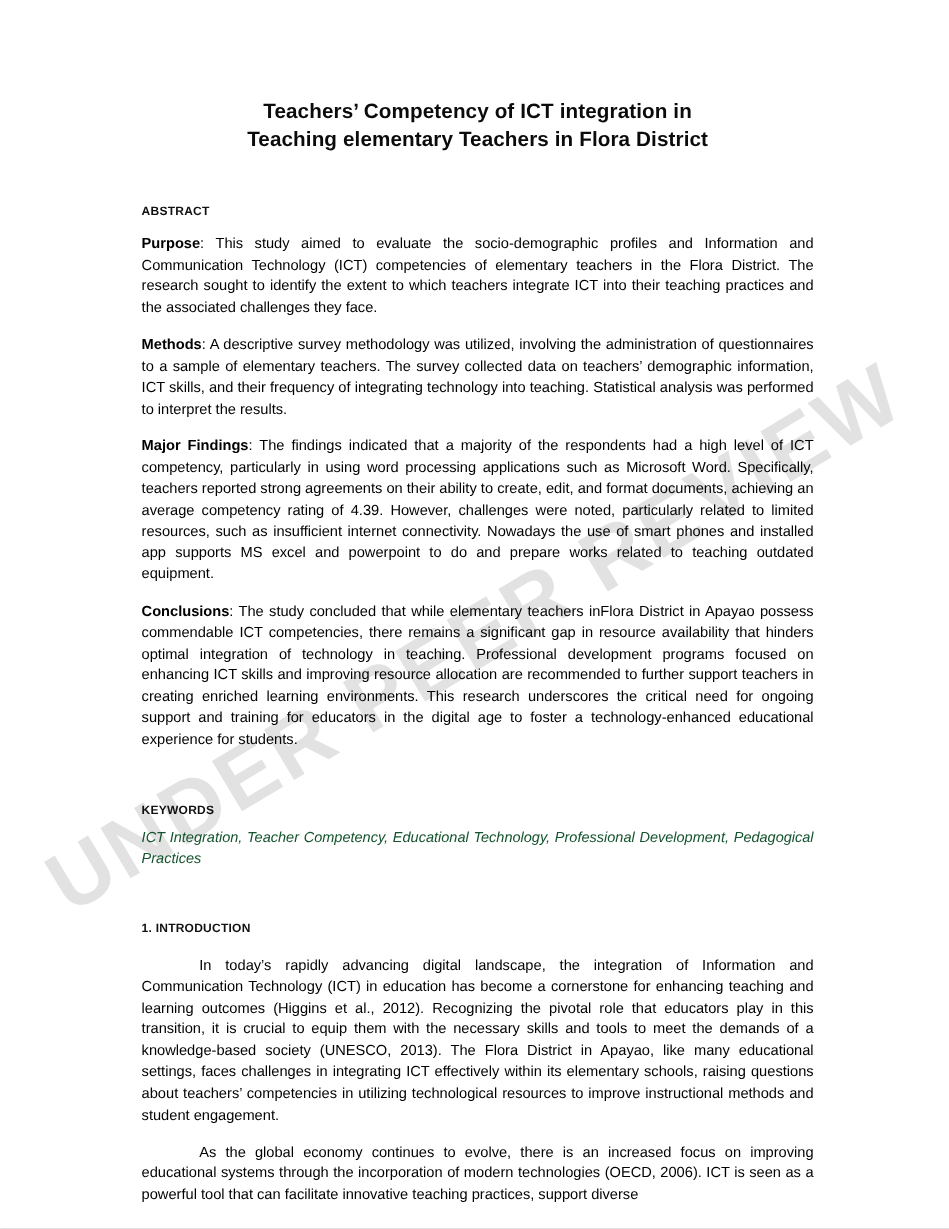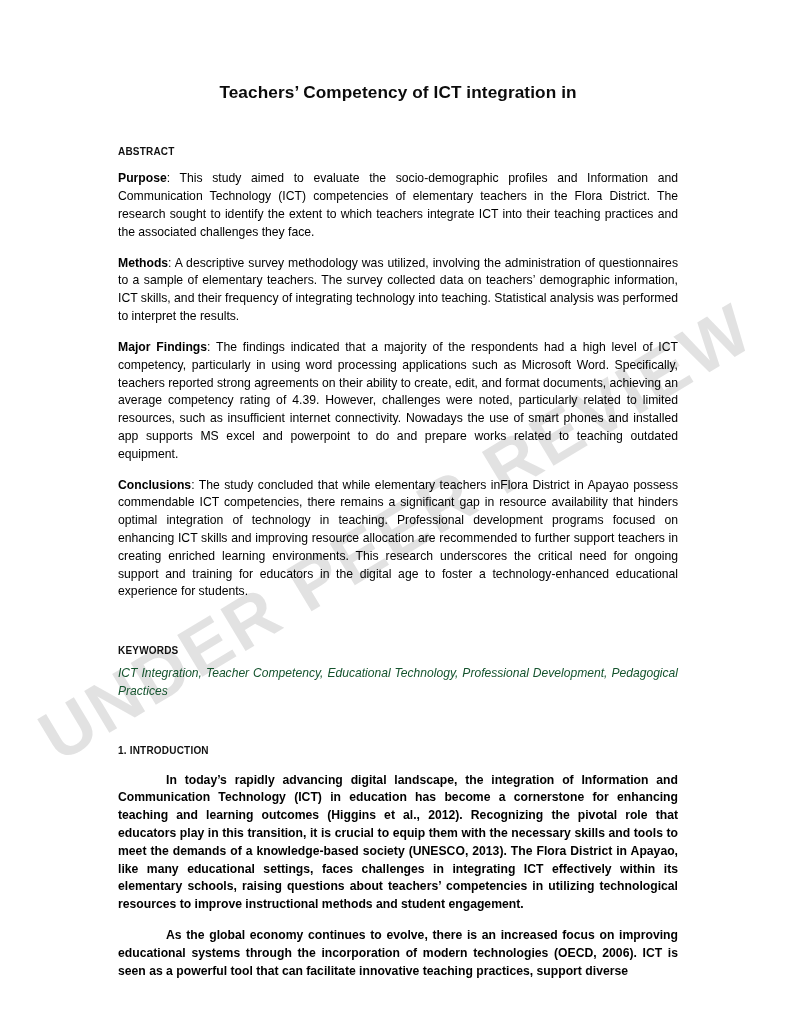--- a/index.html
+++ b/index.html
@@ -54,21 +54,21 @@
   .keywords-head { margin-top: 44px; }
   .keywords-body {
     font-size: 12.1px;
     line-height: 1.46;
     color: #14532d;
     font-style: italic;
     margin-top: 9px;
     text-align: justify;
   }
   .intro-head { margin-top: 44px; }
-  .para-indent { text-indent: 48px; font-weight: bold; }
+  .para-indent { text-indent: 48px; }
   .intro-first { margin-top: 16px; }
   .watermark {
     position: absolute;
     left: 50%;
     top: 52%;
     transform: translate(-50%, -50%) rotate(-31deg);
     font-size: 71px;
     font-weight: bold;
     letter-spacing: 3px;
     color: rgba(120,120,120,0.21);
@@ -81,20 +81,21 @@
 <body>
 
 <div class="page">
 
   <div class="watermark">UNDER PEER REVIEW</div>
 
   <div class="content">
 
     <div class="title">
       <span class="title-line">Teachers’ Competency of ICT integration in</span>
+      <span class="title-line">Teaching elementary Teachers in Flora District</span>
     </div>
 
     <div class="section-head abstract-head">ABSTRACT</div>
 
     <p class="para"><b>Purpose</b><span>: This study aimed to evaluate the socio-demographic profiles and Information and Communication Technology (ICT) competencies of elementary teachers in the Flora District. The research sought to identify the extent to which teachers integrate ICT into their teaching practices and the associated challenges they face.</span></p>
 
     <p class="para"><b>Methods</b><span>: A descriptive survey methodology was utilized, involving the administration of questionnaires to a sample of elementary teachers. The survey collected data on teachers’ demographic information, ICT skills, and their frequency of integrating technology into teaching. Statistical analysis was performed to interpret the results.</span></p>
 
     <p class="para"><b>Major Findings</b><span>: The findings indicated that a majority of the respondents had a high level of ICT competency, particularly in using word processing applications such as Microsoft Word. Specifically, teachers reported strong agreements on their ability to create, edit, and format documents, achieving an average competency rating of 4.39. However, challenges were noted, particularly related to limited resources, such as insufficient internet connectivity. Nowadays the use of smart phones and installed app supports MS excel and powerpoint to do and prepare works related to teaching outdated equipment.</span></p>
 

